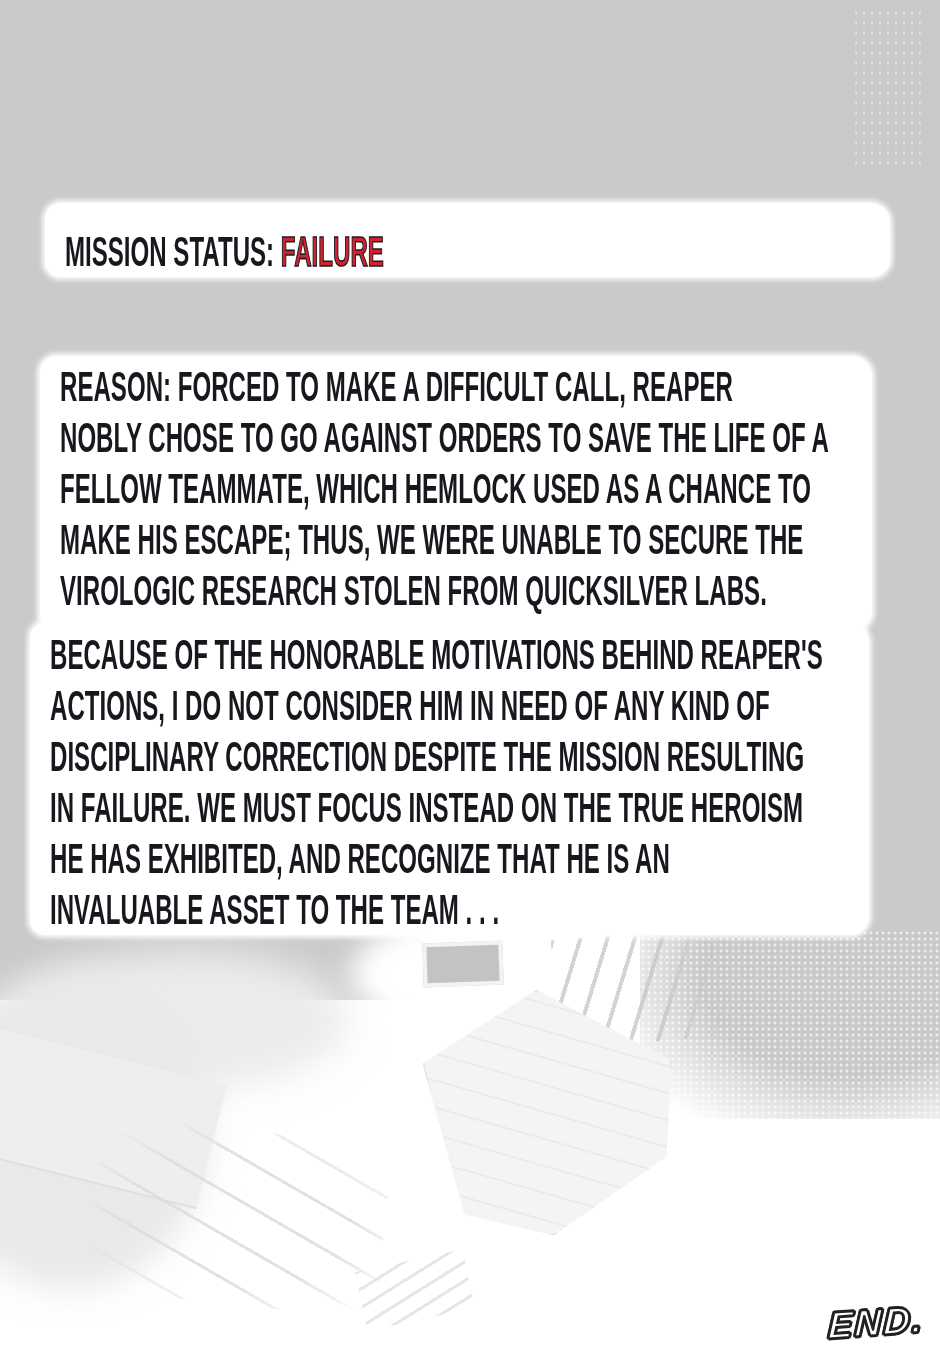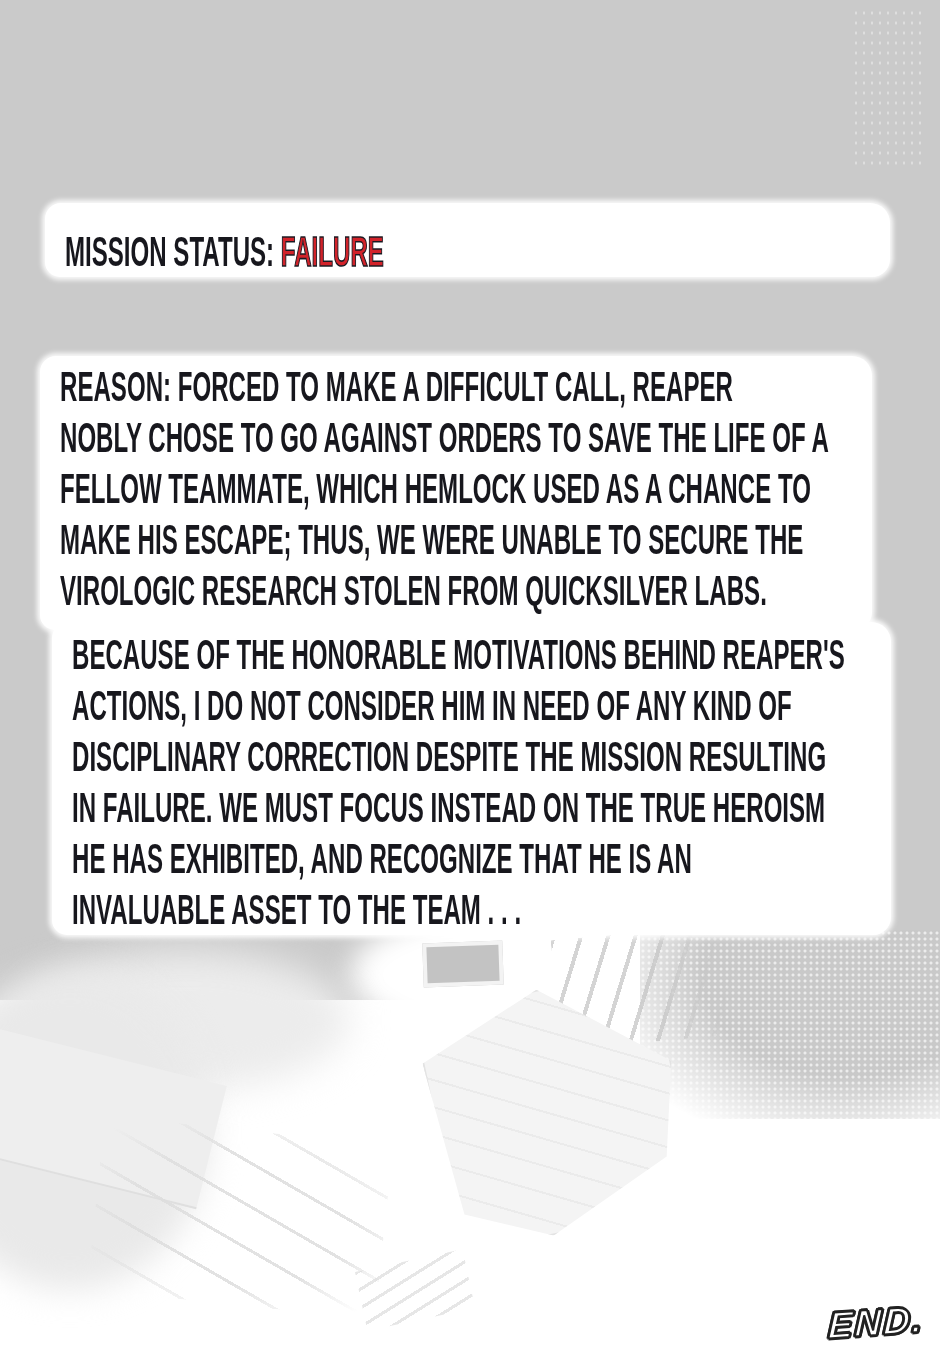--- a/index.html
+++ b/index.html
@@ -14,21 +14,21 @@
   
   .panel{
     position:absolute;
     background:#ffffff;
     border-radius:16px 20px 18px 15px;
     box-shadow:0 0 5px 3px rgba(255,255,255,.9);
     overflow:hidden;
   }
   .panel-status{left:45px;top:203px;width:845px;height:74px;}
   .panel-reason{left:40px;top:318px;width:832px;height:274px;margin-top:38px;}
-  .panel-assessment{left:52px;top:622px;width:839px;height:313px;}
+  .panel-assessment{left:30px;top:622px;width:839px;height:313px;}
 
   
   .cond{
     position:absolute;
     left:20px;
     width:1500px;
     font-weight:bold;
     font-size:43px;
     line-height:51px;
     letter-spacing:0px;

